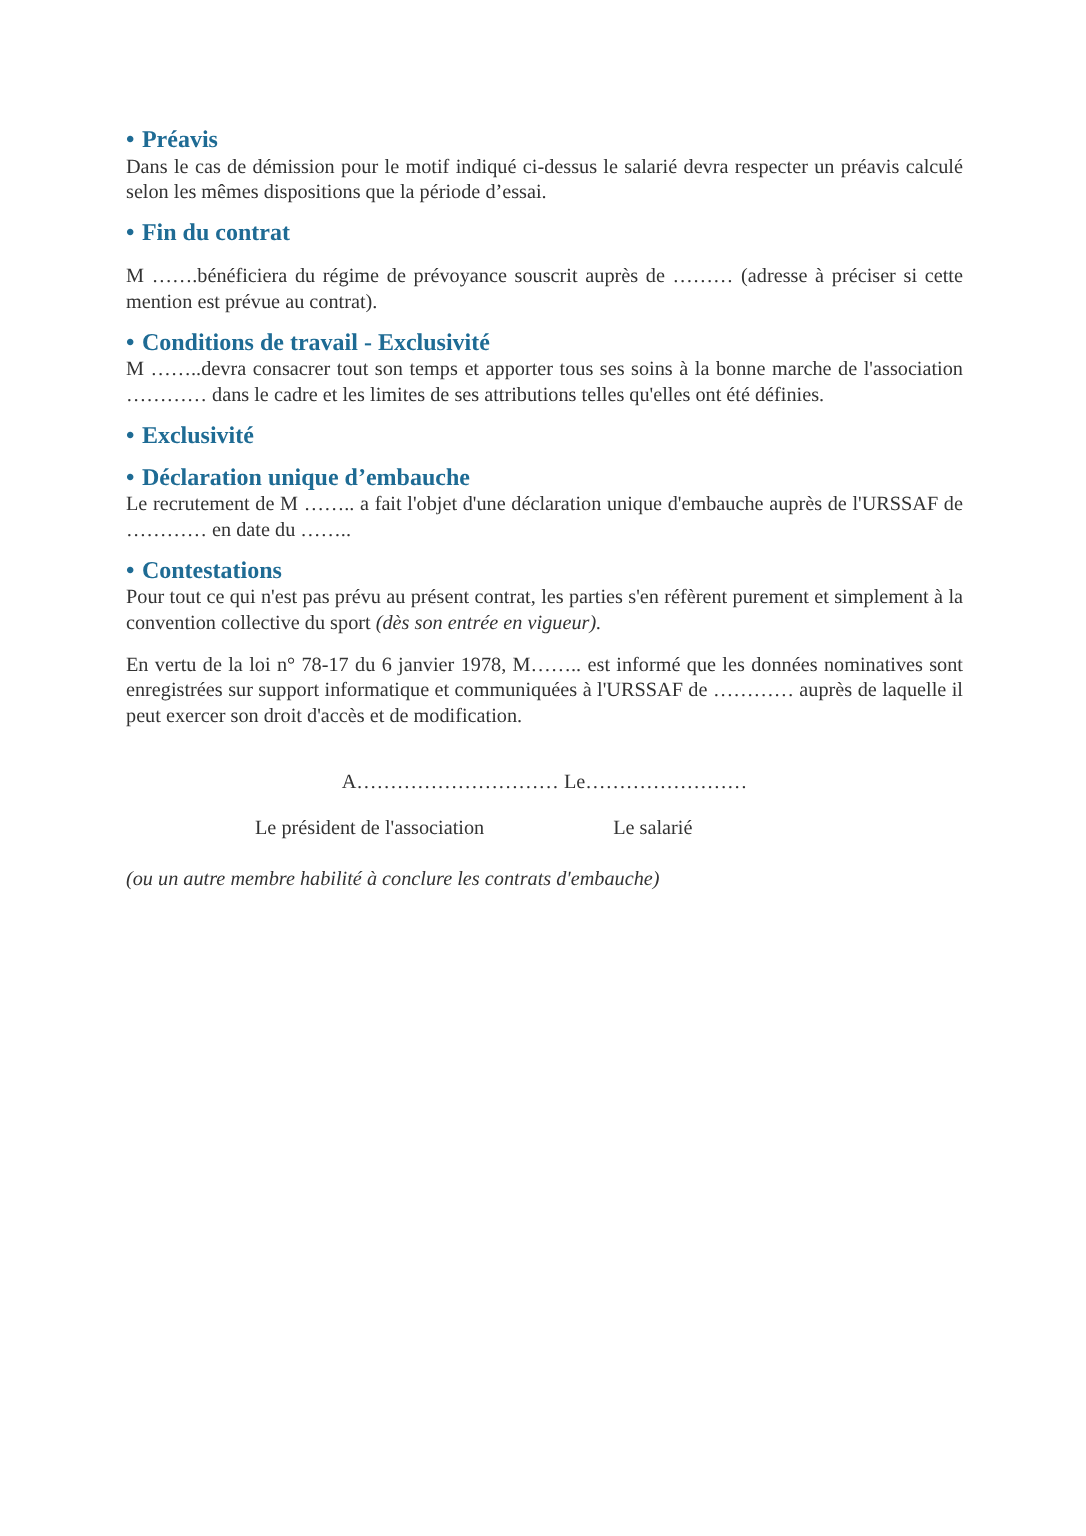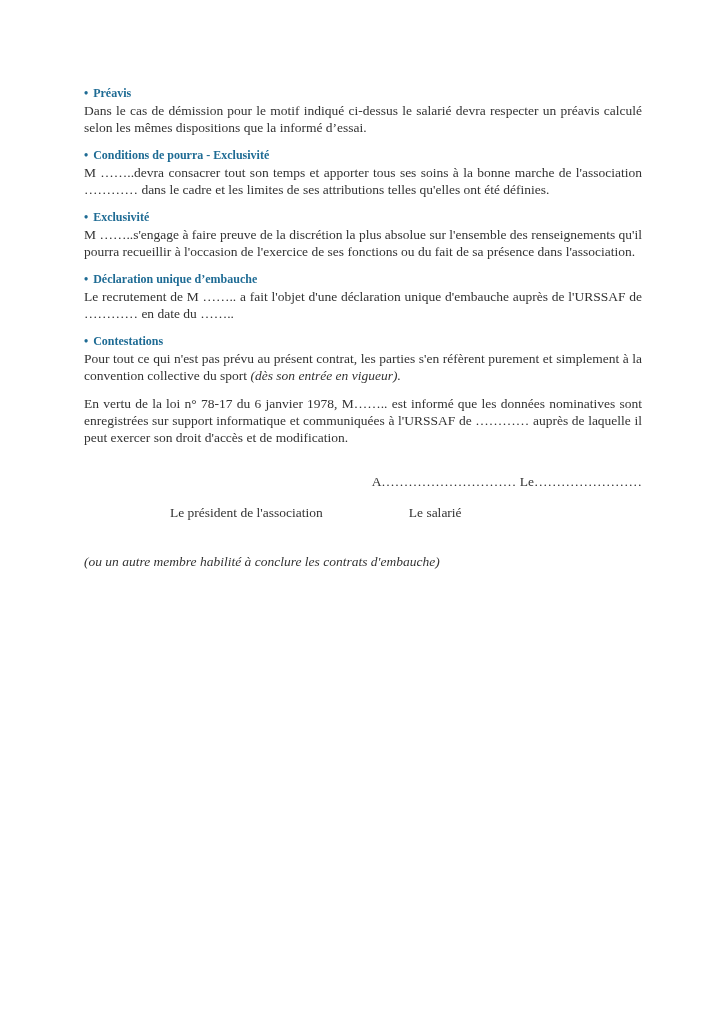--- a/index.html
+++ b/index.html
@@ -21,63 +21,64 @@
     left:84px;
     top:85px;
     width:558px;
     font-size:13.5px;
     line-height:17px;
     color:var(--body-ink);
   }
   .section{margin:0 0 11px 0;}
   .heading{
     margin:0;
-    font-size:12px;
+    font-size:16px;
     line-height:17px;
     font-weight:bold;
     color:var(--heading-blue);
   }
   .bullet{margin-right:5px;}
   .para{
     margin:0;
     text-align:justify;
   }
   .italic{font-style:italic;}
   .legal{margin-top:8px;}
-  .place-date{margin-top:27px;text-align:right;}
+  .place-date{margin-top:27px;text-align:center;}
   .sig-row{margin-top:12px;}
   .sig-president{display:inline-block;margin-left:86px;}
   .sig-employee{display:inline-block;margin-left:86px;}
-  .footnote{margin-top:32px;font-style:italic;text-align:left;}
+  .footnote{margin-top:17px;font-style:italic;text-align:left;}
 </style>
 </head>
 <body>
 
 <div class="page">
   <div class="content">
 
     <div class="section">
       <h3 class="heading"><span class="bullet">•</span><span>Préavis</span></h3>
-      <p class="para">Dans le cas de démission pour le motif indiqué ci-dessus le salarié devra respecter un préavis calculé selon les mêmes dispositions que la informé d’essai.</p>
+      <p class="para">Dans le cas de démission pour le motif indiqué ci-dessus le salarié devra respecter un préavis calculé selon les mêmes dispositions que la période d’essai.</p>
     </div>
 
     <div class="section">
+      <h3 class="heading"><span class="bullet">•</span><span>Fin du contrat</span></h3>
     </div>
 
     <div class="section">
+      <p class="para">M …….bénéficiera du régime de prévoyance souscrit auprès de ……… (adresse à préciser si cette mention est prévue au contrat).</p>
     </div>
 
     <div class="section">
-      <h3 class="heading"><span class="bullet">•</span><span>Conditions de pourra - Exclusivité</span></h3>
+      <h3 class="heading"><span class="bullet">•</span><span>Conditions de travail - Exclusivité</span></h3>
       <p class="para">M ……..devra consacrer tout son temps et apporter tous ses soins à la bonne marche de l'association ………… dans le cadre et les limites de ses attributions telles qu'elles ont été définies.</p>
     </div>
 
     <div class="section">
       <h3 class="heading"><span class="bullet">•</span><span>Exclusivité</span></h3>
-      <p class="para">M ……..s'engage à faire preuve de la discrétion la plus absolue sur l'ensemble des renseignements qu'il pourra recueillir à l'occasion de l'exercice de ses fonctions ou du fait de sa présence dans l'association.</p>
     </div>
 
     <div class="section">
       <h3 class="heading"><span class="bullet">•</span><span>Déclaration unique d’embauche</span></h3>
       <p class="para">Le recrutement de M …….. a fait l'objet d'une déclaration unique d'embauche auprès de l'URSSAF de ………… en date du ……..</p>
     </div>
 
     <div class="section">
       <h3 class="heading"><span class="bullet">•</span><span>Contestations</span></h3>
       <p class="para"><span>Pour tout ce qui n'est pas prévu au présent contrat, les parties s'en réfèrent purement et simplement à la convention collective du sport </span><span class="italic">(dès son entrée en vigueur).</span></p>

